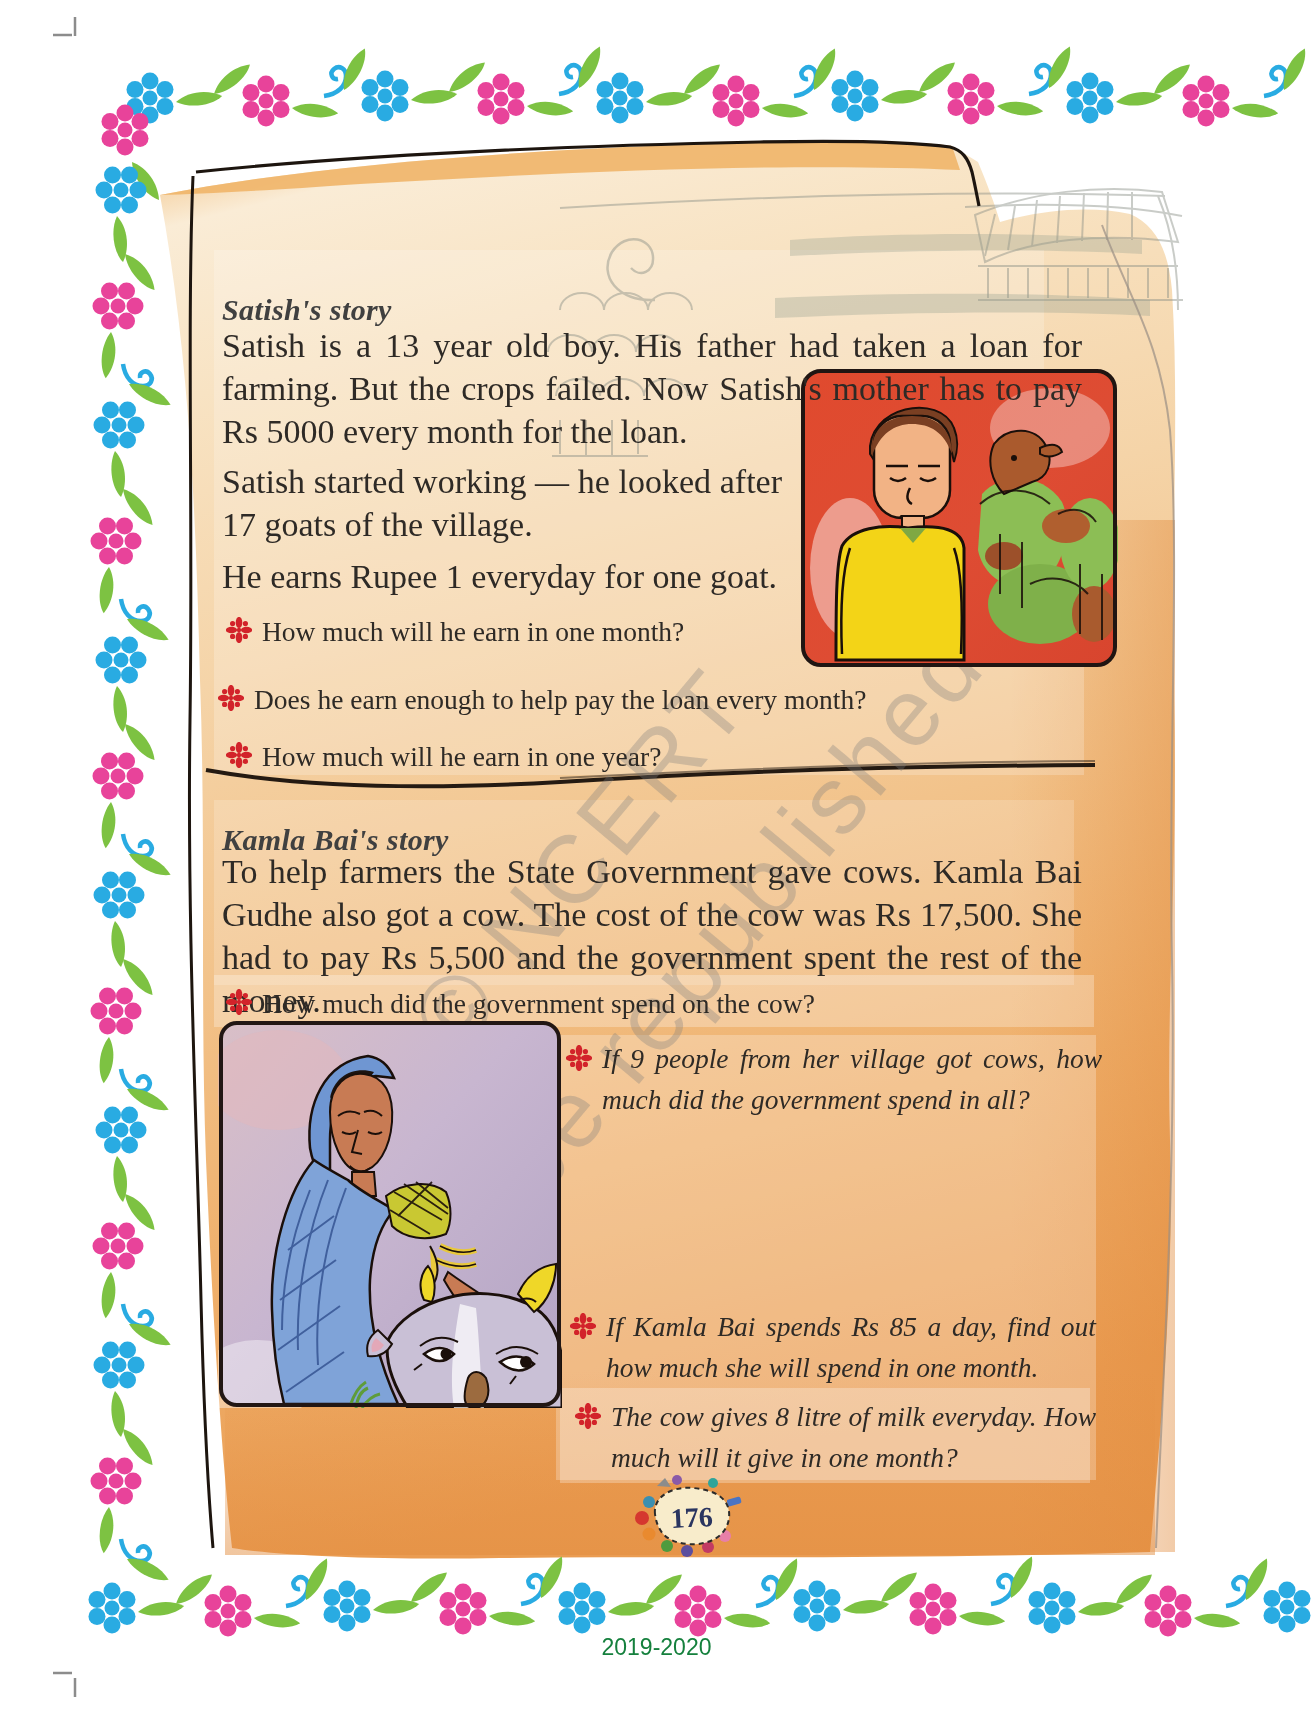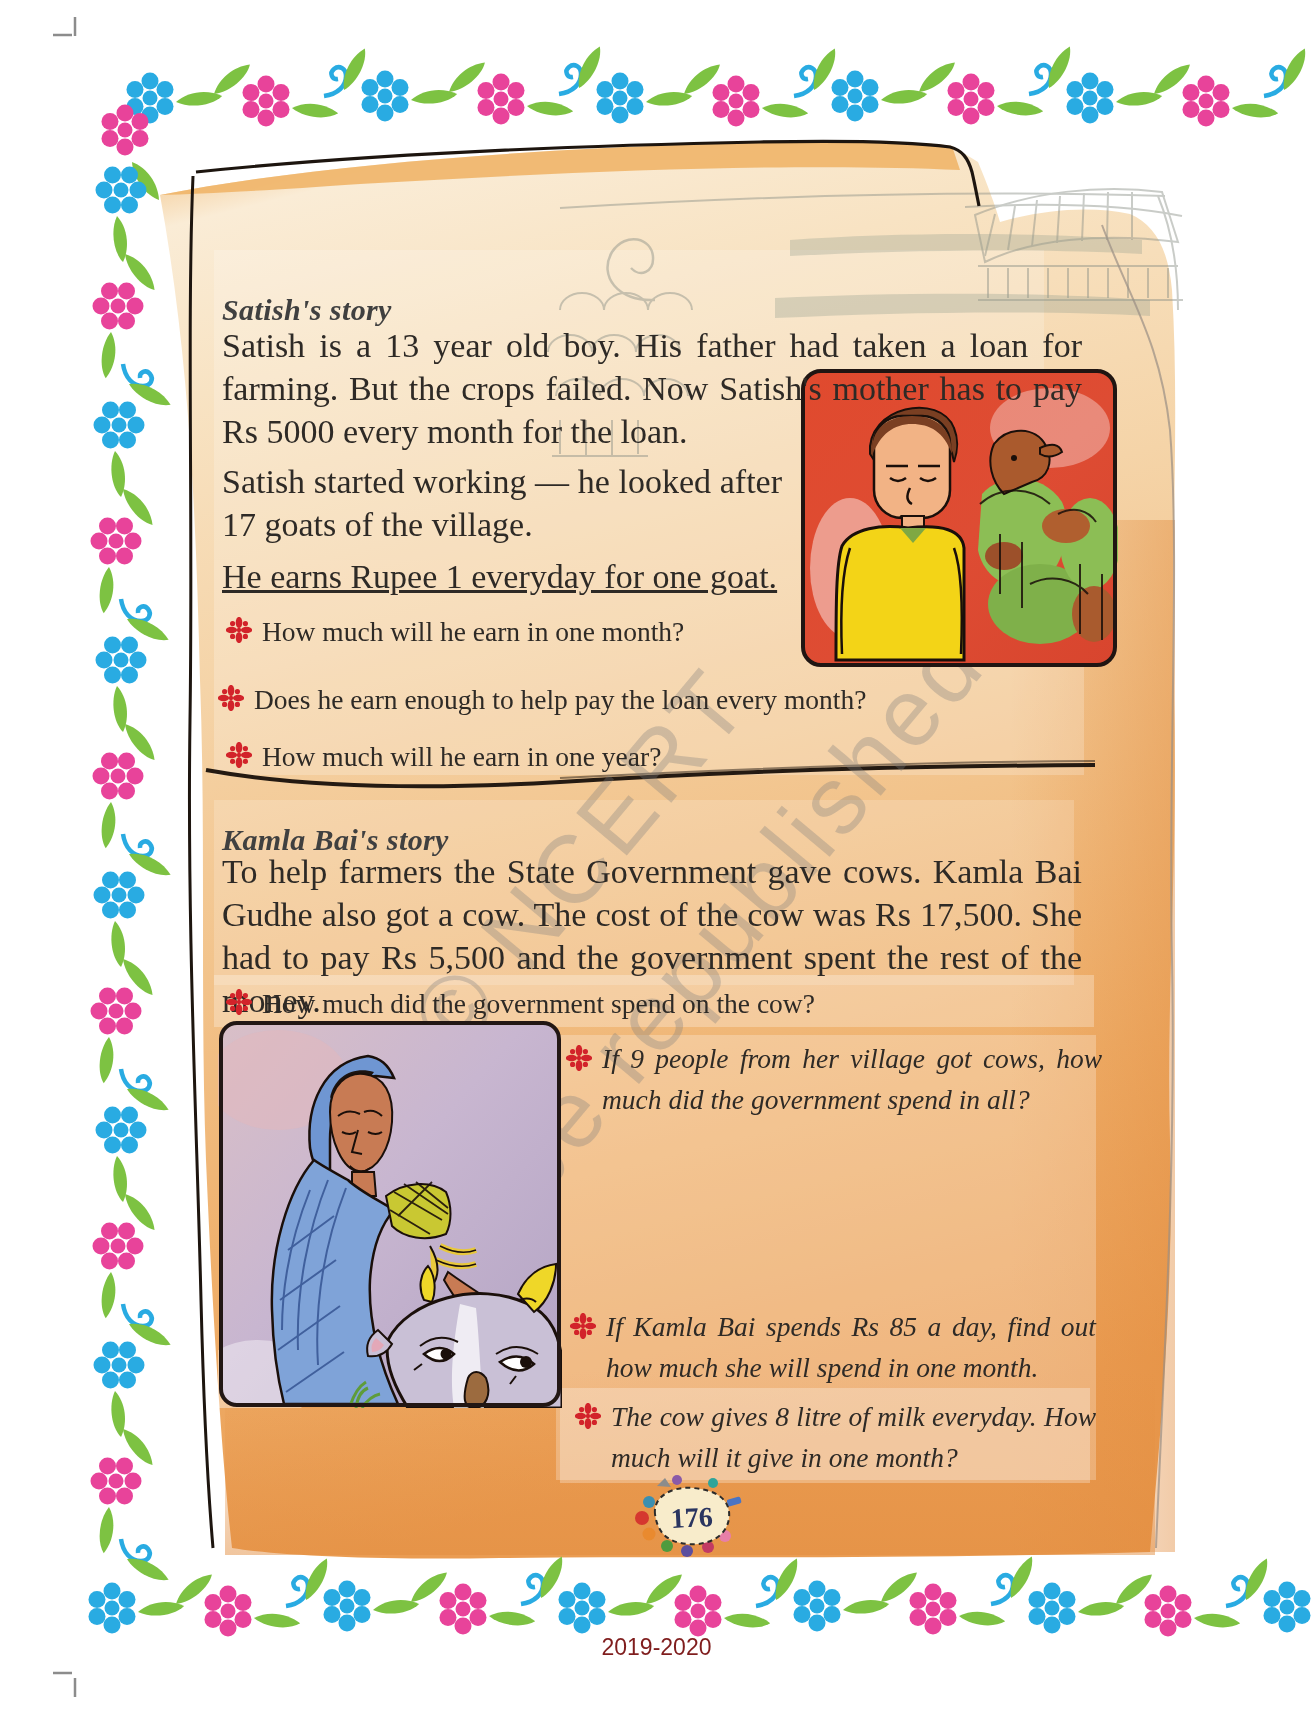--- a/index.html
+++ b/index.html
@@ -2,32 +2,32 @@
 <html><head>
 <meta charset="utf-8">
 <style>
   html,body{margin:0;padding:0;background:#ffffff;}
   .page{position:relative;width:1313px;height:1711px;background:#ffffff;overflow:hidden;
         font-family:"Liberation Serif",serif;color:#2e2a26;}
   .layer{position:absolute;left:0;top:0;width:100%;height:100%;}
   .abs{position:absolute;}
   .title{position:absolute;font-weight:700;font-style:italic;font-size:30px;color:#404040;letter-spacing:.4px;}
   .body-text{position:absolute;margin:0;font-size:34px;line-height:43px;text-align:justify;}
-  .nojust{text-align:left;text-decoration:underline;}
+  .nojust{text-align:left;}
   .bullet-row{position:absolute;display:flex;gap:10px;align-items:flex-start;}
   .bullet-row .bm{flex:0 0 auto;margin-top:7px;}
   .bullet-text{font-size:27.5px;line-height:43px;}
   .single{white-space:nowrap;}
   .rc-text{line-height:41px;text-align:justify;font-style:italic;}
   .wm{position:absolute;left:180px;top:540px;width:920px;height:740px;display:flex;flex-direction:column;
       justify-content:center;align-items:center;gap:46px;transform:rotate(-50deg);
       font-family:"Liberation Sans",sans-serif;color:rgba(125,125,125,.32);pointer-events:none;}
   .wm span{font-size:96px;letter-spacing:5px;white-space:nowrap;}
   .footer{position:absolute;left:0;top:1634px;width:100%;text-align:center;
-          font-family:"Liberation Sans",sans-serif;font-size:23px;color:#7f1d1d;}
+          font-family:"Liberation Sans",sans-serif;font-size:23px;color:#15803d;}
 </style>
 </head>
 <body>
 
 <div class="page">
 
   <svg class="layer" width="1313" height="1711" viewBox="0 0 1313 1711">
     <defs>
       <linearGradient id="parchGrad" x1="0" y1="0" x2="0.18" y2="1">
         <stop offset="0" stop-color="#F0BB77"></stop>

